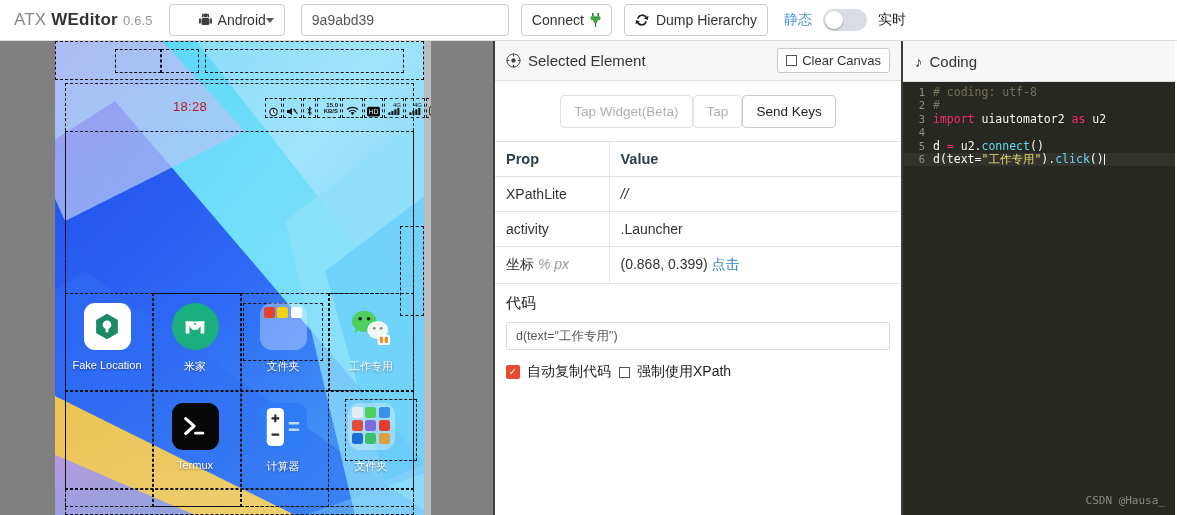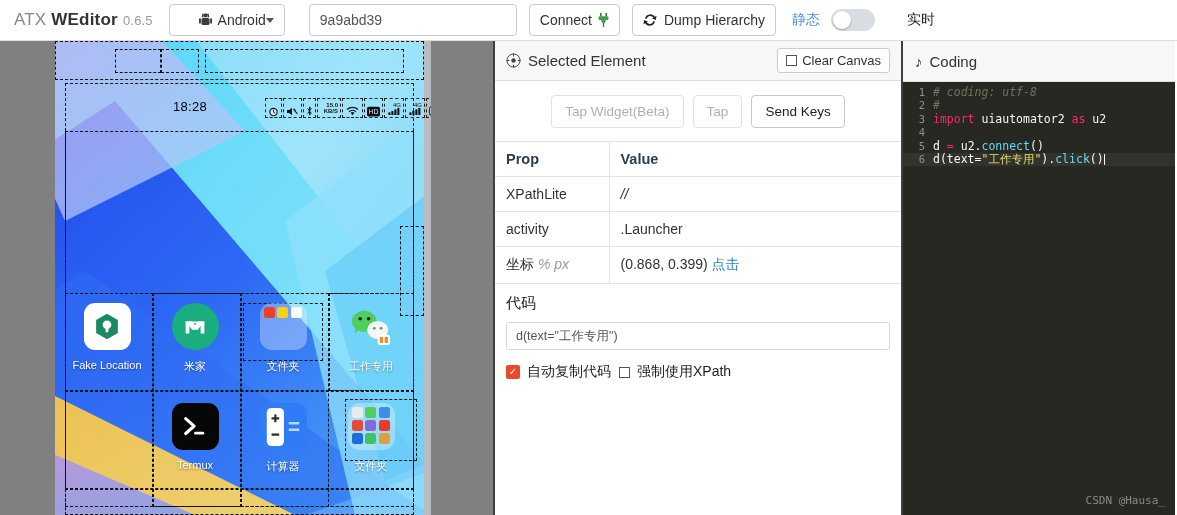--- a/index.html
+++ b/index.html
@@ -42,30 +42,30 @@
   #platform-select .psleft { display: flex; align-items: center; gap: 6px; }
   .caret {
     width: 0; height: 0;
     border-left: 4px solid transparent;
     border-right: 4px solid transparent;
     border-top: 5px solid #555;
   }
   #serial-input {
     width: 208px; font-size: 14px; color: #555;
     border: 1px solid #ccc; border-radius: 4px; height: 32px;
-    padding: 0 10px; margin-left: 24px; outline: none;
+    padding: 0 10px; margin-left: 16px; outline: none;
     font-family: "Liberation Sans", sans-serif;
     background: #fff;
   }
   #connect-button { cursor: pointer; gap: 6px; }
   #dump-button { cursor: pointer; gap: 7px; }
   .toggle-group { display: flex; align-items: center; margin-left: 16px; gap: 11px; }
   .tg-label { font-size: 14px; }
   .tg-label.active { color: #4a90e2; text-align: center; }
-  .tg-label.inactive { color: #222; margin-left: 21px; }
+  .tg-label.inactive { color: #222; }
   .switch {
     width: 44px; height: 22px; border-radius: 11px;
     background: #d9dde3; position: relative; cursor: pointer; flex: none;
   }
   .switch .knob {
     position: absolute; top: 2px; left: 2px;
     width: 18px; height: 18px; border-radius: 50%;
     background: #fff; box-shadow: 0 1px 2px rgba(0,0,0,.28);
   }
 
@@ -86,21 +86,21 @@
     overflow: hidden;
     background: #7fd4f5;
   }
   #wallpaper { position: absolute; inset: 0; }
   #phone-scrollbar {
     position: absolute; right: 0; top: 0; width: 7px; height: 474px;
     background: #b8bcc0;
   }
   #status-time {
     position: absolute; left: 118px; top: 58px;
-    font-size: 13px; color: #000000; font-weight: 500;
+    font-size: 13px; color: #b91c1c; font-weight: 500;
     letter-spacing: .3px;
   }
   #status-icons {
     position: absolute; left: 210px; top: 57px;
     display: flex; align-items: center; gap: 1px;
   }
   .sicon {
     border: 1px dashed #222; height: 20px;
     display: flex; align-items: flex-end; justify-content: center;
     padding: 0 2px; font-size: 8px; color: #111; line-height: 1;
@@ -164,21 +164,21 @@
     border: 1px solid #ccc; border-radius: 3px; background: #fff;
     font-size: 13px; color: #333; padding: 4px 8px;
     display: flex; align-items: center; gap: 5px; cursor: pointer;
   }
   .chk-sq {
     width: 11px; height: 11px; border: 1px solid #555; background: #fff;
     display: inline-block; flex: none;
   }
   #action-row {
     display: flex; justify-content: center; align-items: center;
-    gap: 9px; padding: 14px 0 13px 0;
+    padding: 14px 0 13px 0;
   }
   .act-btn {
     border: 1px solid #d5d5d5; border-radius: 4px; background: #fff;
     font-size: 13.5px; padding: 8px 13px; cursor: pointer;
   }
   .act-btn.disabled { color: #b0b0b0; border-color: #e2e2e2; }
   .act-btn.strong { color: #222; border-color: #c9c9c9; }
 
   table#prop-table { width: 100%; border-collapse: collapse; }
   table#prop-table th, table#prop-table td {
@@ -225,21 +225,21 @@
     font-family: "DejaVu Sans Mono", monospace; font-size: 11.5px;
     overflow: hidden; padding-top: 3px;
   }
   .eline { display: flex; height: 13px; align-items: center; }
   .eline.active { background: #32332c; }
   .gutter {
     width: 30px; text-align: right; padding-right: 8px;
     color: #8f908a; flex: none; font-size: 10.5px;
   }
   .ecode { white-space: pre; color: #f8f8f2; }
-  .t-com { color: #75715e; font-style: italic; }
+  .t-com { color: #75715e; }
   .t-kw  { color: #f92672; }
   .t-fn  { color: #66d9ef; }
   .t-str { color: #e6db74; }
   .t-pl  { color: #f8f8f2; }
   .caretbar {
     display: inline-block; width: 1px; height: 11px;
     background: #f8f8f0; vertical-align: -2px;
   }
   #watermark {
     position: absolute; right: 10px; bottom: 8px;

